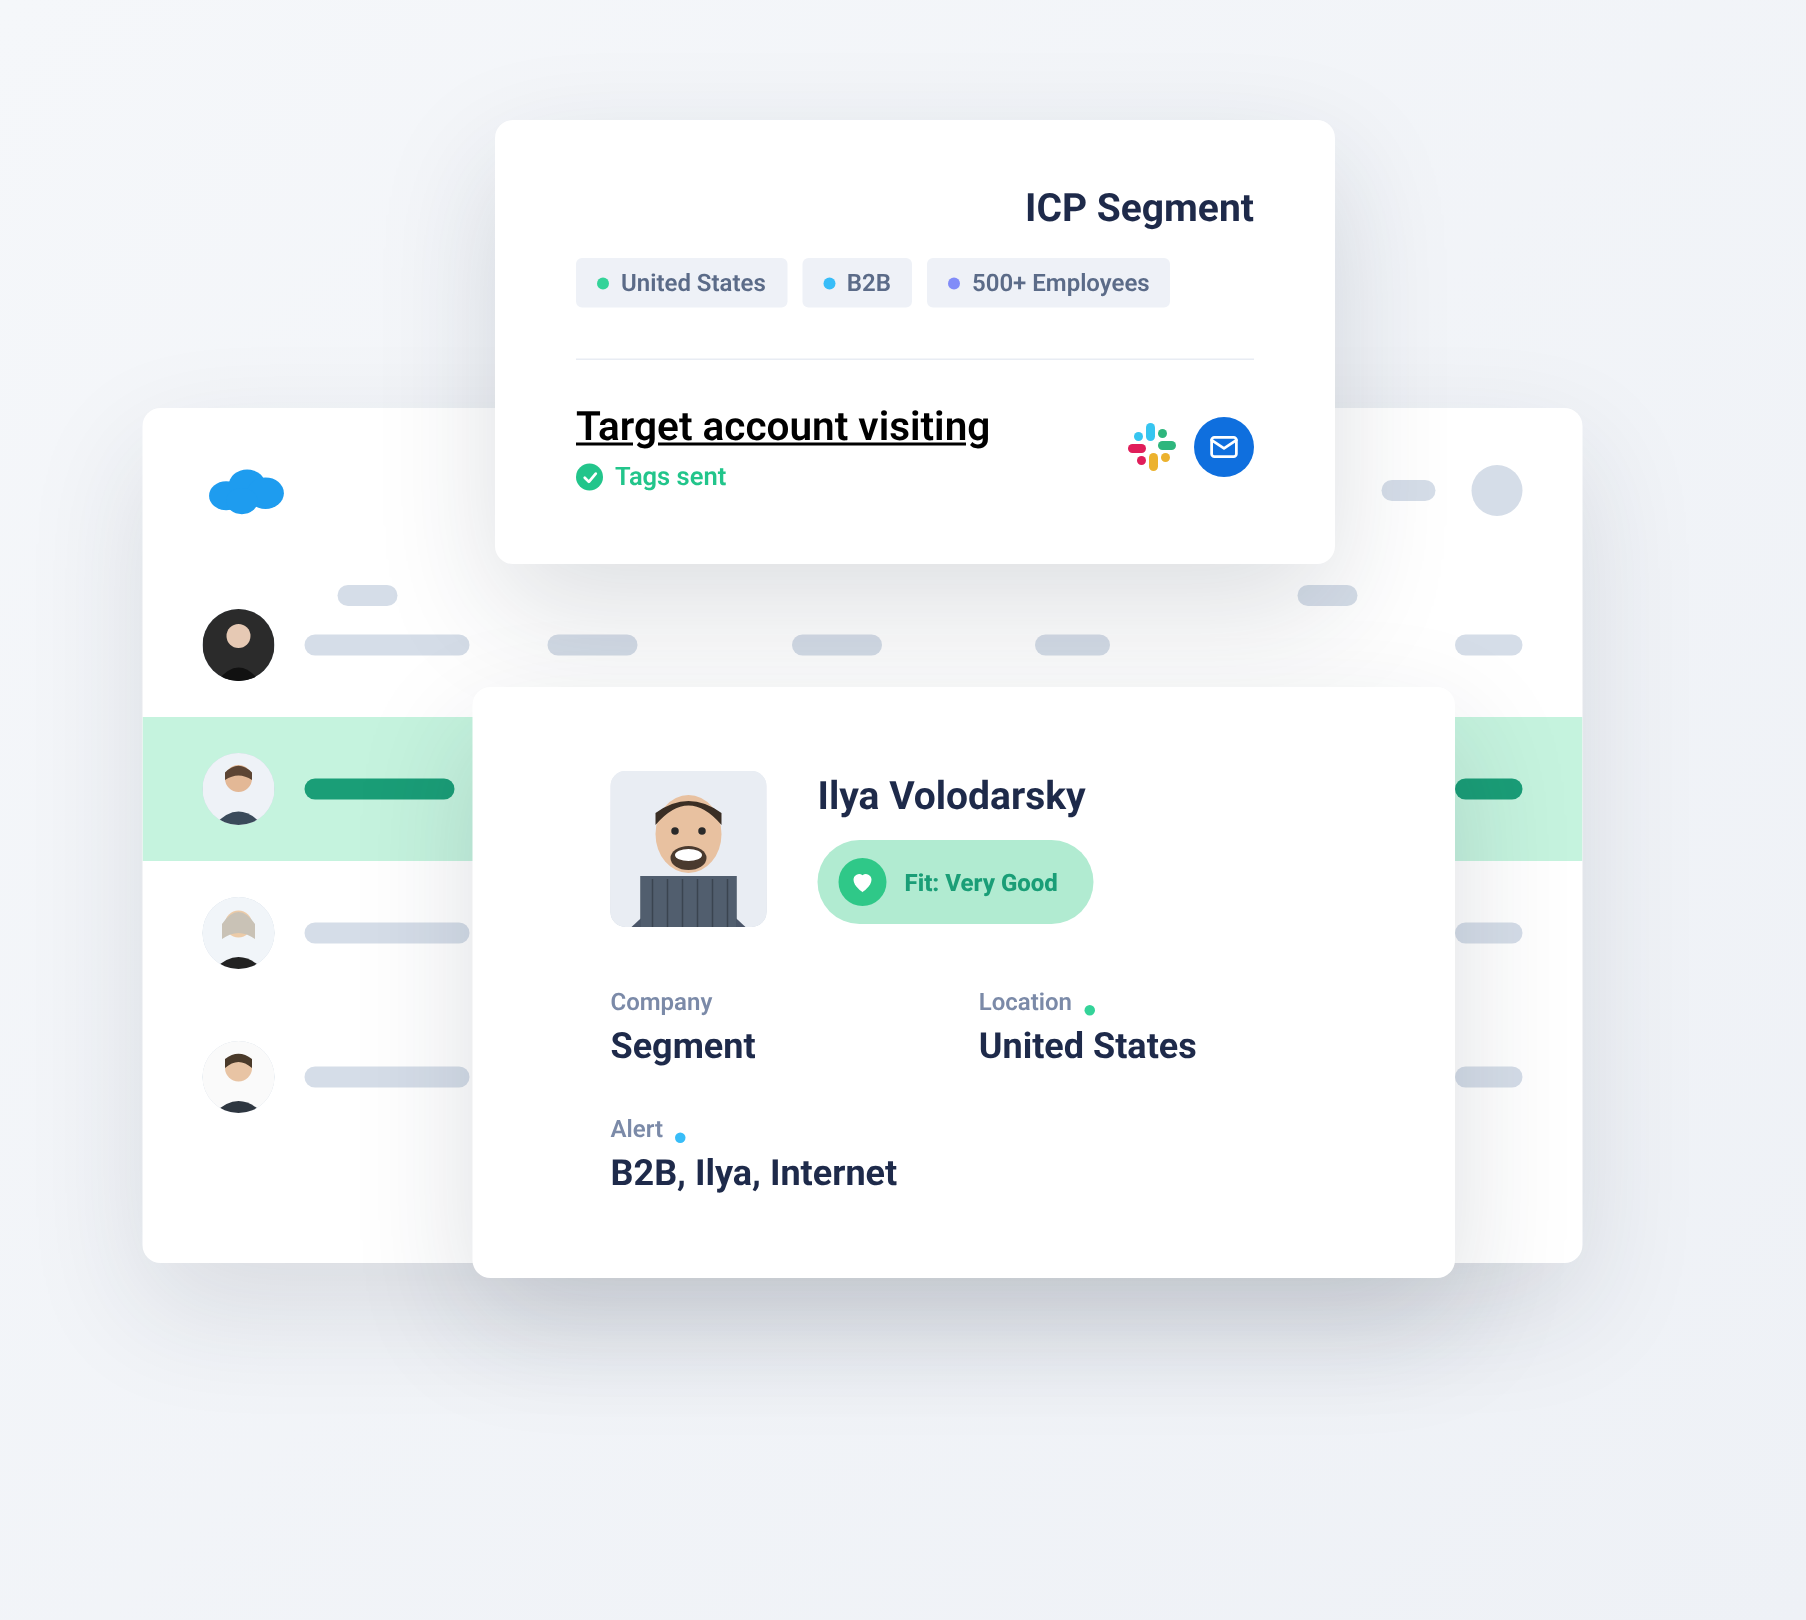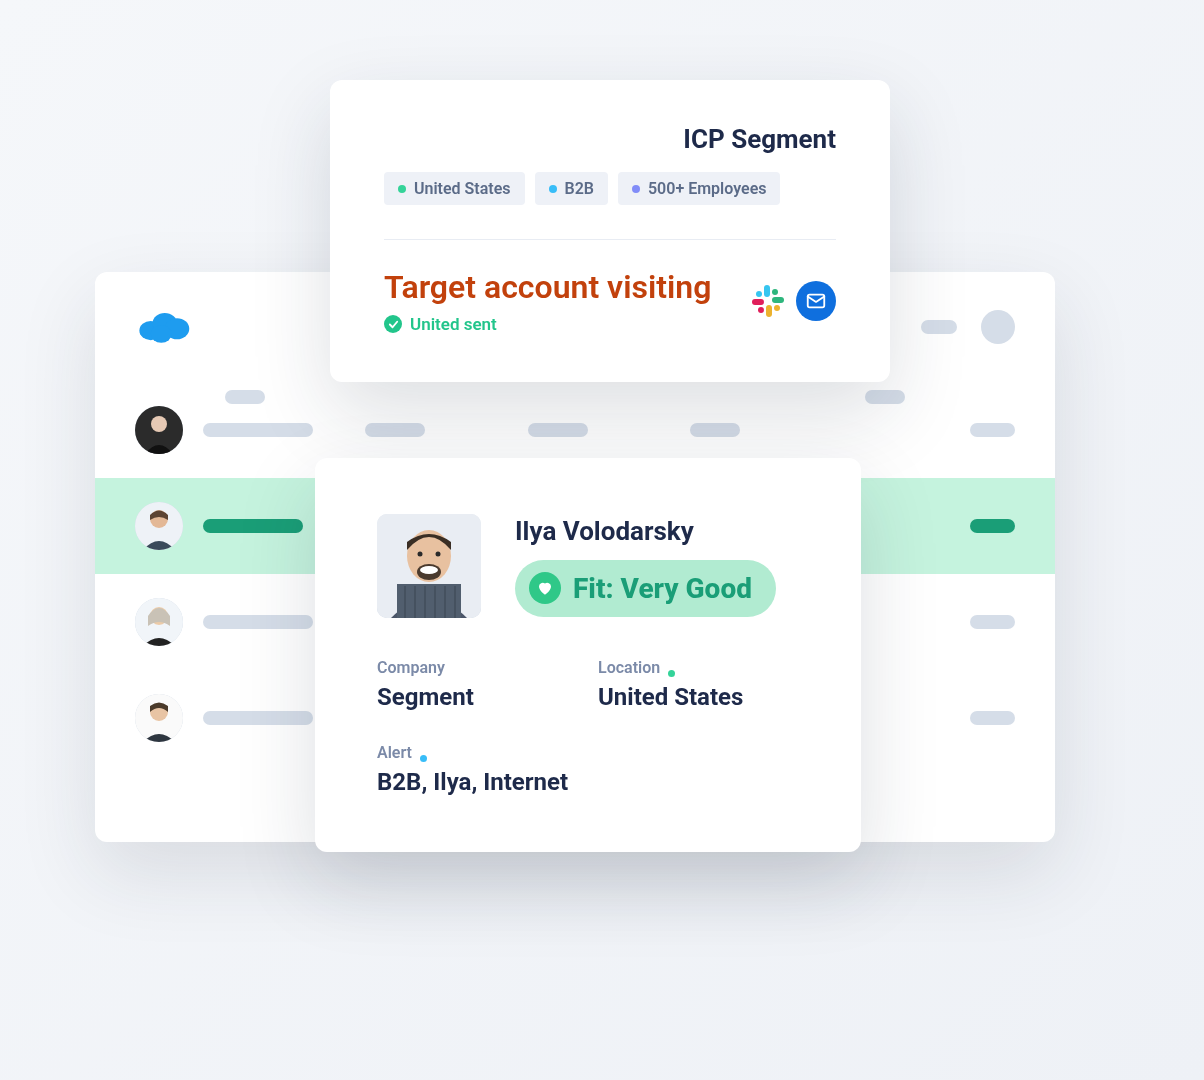--- a/index.html
+++ b/index.html
@@ -92,59 +92,59 @@
       font-size: 16px; font-weight: 600;
       padding: 7px 14px; border-radius: 4px;
     }
     .dot { width: 8px; height: 8px; border-radius: 50%; display: inline-block; }
     .dot.green { background: #34d399; }
     .dot.sky { background: #38bdf8; }
     .dot.indigo { background: #818cf8; }
     .divider { height: 1px; background: #e8ecf3; margin: 34px 0 28px; }
     .target-row { display: flex; align-items: center; }
     .target-text { flex: 1; }
-    .target-title { font-size: 32px; font-weight: 600; color: #c2410c; margin-bottom: 8px; }
+    .target-title { font-size: 27px; font-weight: 600; color: #000000; margin-bottom: 8px; text-decoration: underline; }
     .alert-line { display: flex; align-items: center; gap: 8px; color: #22c58b; font-size: 17px; font-weight: 600; }
     .check-circle {
       width: 18px; height: 18px; border-radius: 50%;
       background: #22c58b; display: inline-flex; align-items: center; justify-content: center;
     }
     .check-circle svg { width: 11px; height: 11px; stroke: #fff; }
     .icon-stack { display: flex; align-items: center; gap: 10px; }
     .slack-icon { width: 36px; height: 36px; }
     .mail-circle {
       width: 40px; height: 40px; border-radius: 50%;
       background: #0f6fde; display: inline-flex; align-items: center; justify-content: center;
     }
     .mail-circle svg { width: 22px; height: 22px; stroke: #fff; fill: none; }
 
     
     .profile-card {
       position: absolute;
       left: 315px; top: 458px;
-      width: 546px;
+      width: 655px;
       background: #fff;
       border-radius: 12px;
       box-shadow: 0 30px 80px rgba(30, 41, 59, 0.15);
-      padding: 56px 62px;
+      padding: 56px 92px;
       z-index: 4;
     }
     .profile-top { display: flex; gap: 34px; align-items: center; margin-bottom: 40px; }
     .profile-photo {
       width: 104px; height: 104px; border-radius: 10px;
       background: linear-gradient(#e2e8f0, #cbd5e1);
       overflow: hidden; flex: none;
       position: relative;
     }
     .profile-name { font-size: 26px; font-weight: 700; color: #1e2a4a; margin-bottom: 14px; }
     .fit-pill {
       display: inline-flex; align-items: center; gap: 12px;
       background: #b1ebd1; color: #1a9e77;
       padding: 12px 24px 12px 14px; border-radius: 999px;
-      font-size: 28px; font-weight: 800;
+      font-size: 16px; font-weight: 800;
     }
     .heart-circle {
       width: 32px; height: 32px; border-radius: 50%;
       background: #2fc888; display: inline-flex; align-items: center; justify-content: center;
     }
     .heart-circle svg { width: 18px; height: 18px; fill: #fff; }
     .profile-grid { display: grid; grid-template-columns: 1fr 1fr; row-gap: 32px; column-gap: 20px; }
     .field-label { display: flex; align-items: flex-end; gap: 8px; font-size: 16px; font-weight: 600; color: #7b8aa8; margin-bottom: 6px; }
     .field-label .dot { width: 7px; height: 7px; }
     .field-value { font-size: 24px; font-weight: 700; color: #1e2a4a; }
@@ -308,21 +308,21 @@
     <div class="divider"></div>
     <div class="target-row">
       <div class="target-text">
         <div class="target-title">Target account visiting</div>
         <div class="alert-line">
           <span class="check-circle">
             <svg viewBox="0 0 12 12" fill="none" stroke-width="2" stroke-linecap="round" stroke-linejoin="round">
                 <polyline points="2,6 5,9 10,3"></polyline>
               </svg>
           </span>
-          <span>United sent</span>
+          <span>Tags sent</span>
         </div>
       </div>
       <div class="icon-stack">
         <span class="slack-icon">
           <svg viewBox="0 0 36 36">
             <g>
               <rect x="14" y="2" width="6" height="12" rx="3" fill="#36C5F0"></rect>
               <circle cx="9" cy="11" r="3" fill="#36C5F0"></circle>
               <rect x="22" y="14" width="12" height="6" rx="3" fill="#2EB67D"></rect>
               <circle cx="25" cy="9" r="3" fill="#2EB67D"></circle>

